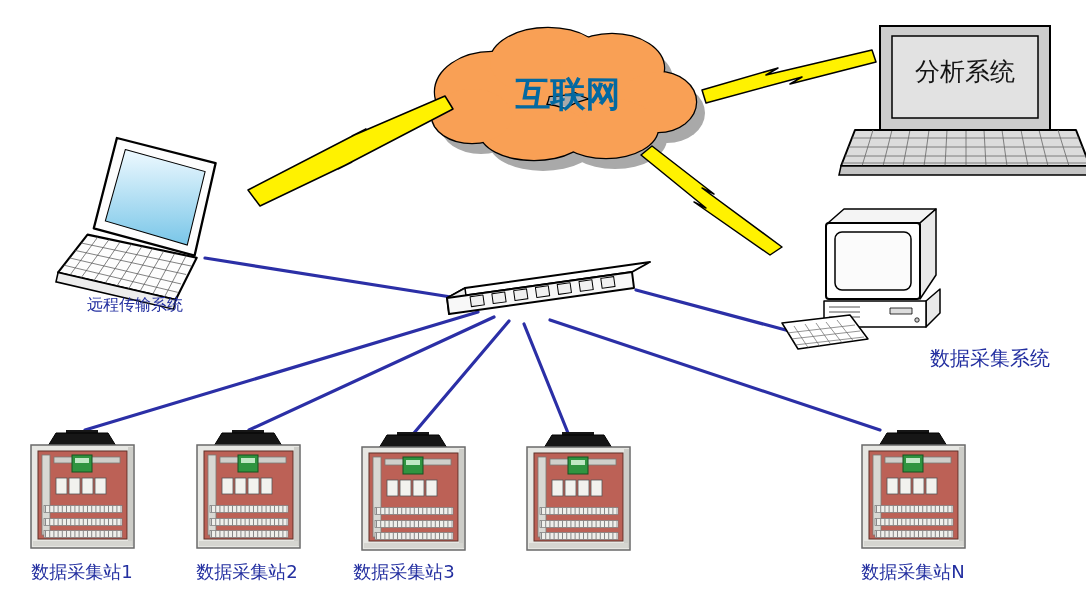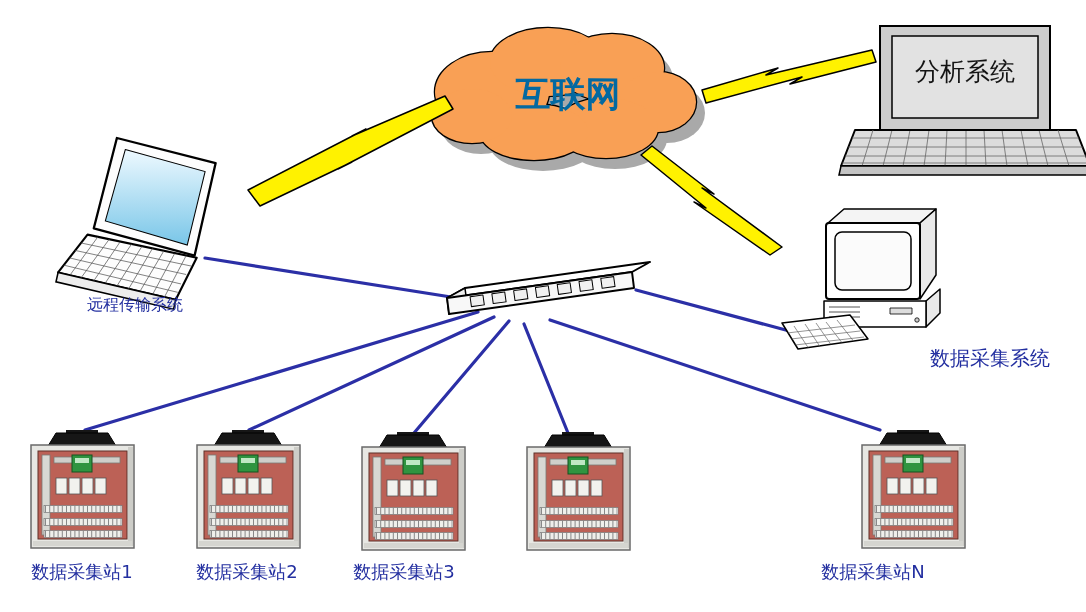--- a/index.html
+++ b/index.html
@@ -9,21 +9,21 @@
   .lbl{position:absolute;text-align:center;color:var(--label-blue);line-height:1.15;
        font-family:"DejaVu Sans",sans-serif;}
   .lbl-gprs{left:318px;top:74px;width:130px;font-size:33px;font-weight:bold;color:#111;
             font-family:"Liberation Serif",serif;letter-spacing:3px;}
   .lbl-cloud{left:480px;top:74px;width:176px;font-size:35px;font-weight:bold;color:#0369a1;}
   .lbl-switch{left:470px;top:213px;width:140px;font-size:27px;}
   .lbl-remote{left:40px;top:296px;width:190px;font-size:16px;}
   .lbl-daq{left:905px;top:347px;width:170px;font-size:20px;}
   .lbl-analysis{left:895px;top:58px;width:140px;font-size:25px;color:#141414;}
   .lbl-station{top:562px;width:130px;font-size:18px;}
-  .st0{left:17px;} .st1{left:182px;} .st2{left:339px;} .st3{left:512px;} .st4{left:808px;}
+  .st0{left:17px;} .st1{left:182px;} .st2{left:339px;} .st3{left:512px;} .st4{left:848px;}
 </style>
 </head>
 <body>
 
 <div id="stage">
 
 <svg id="net-svg" width="1086" height="612" viewBox="0 0 1086 612">
   <defs>
     <linearGradient id="lcd" x1="0" y1="0" x2="0" y2="1">
       <stop offset="0" stop-color="#eef9ff"></stop>

